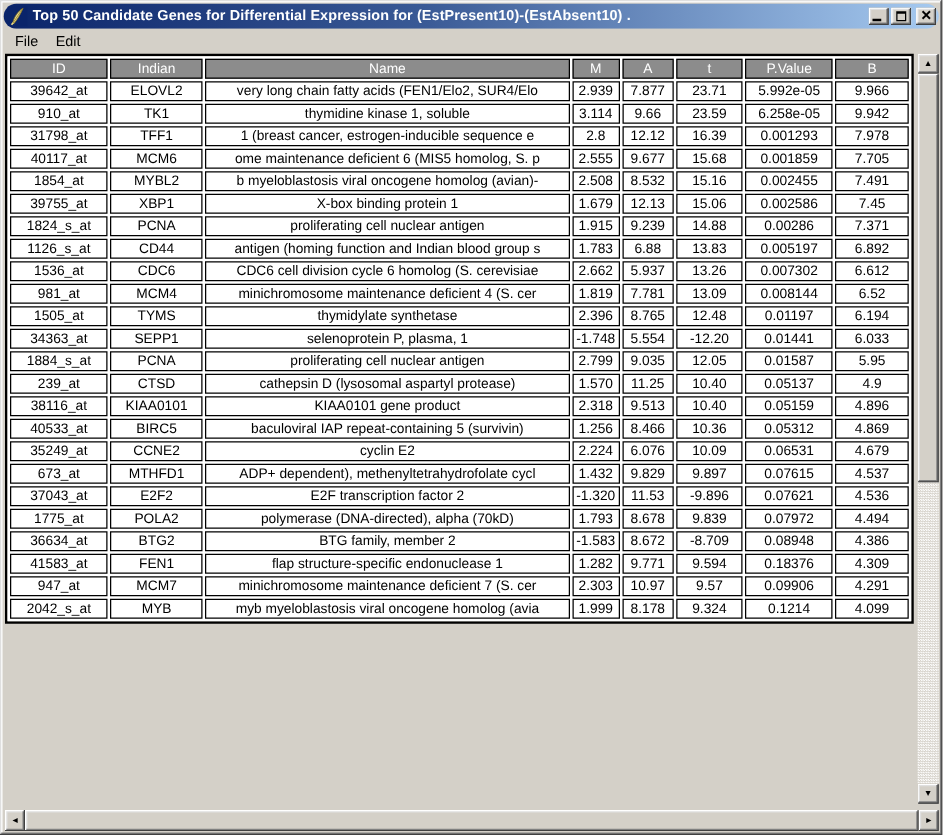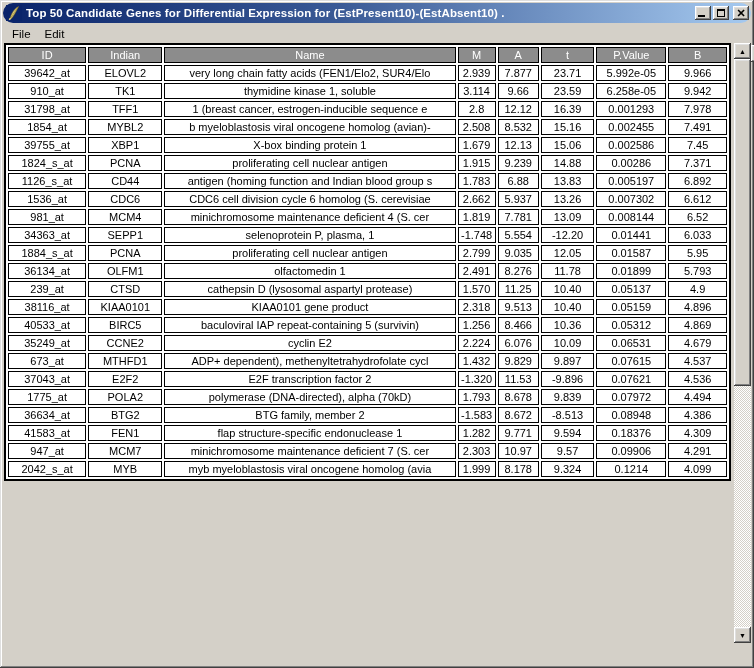--- a/index.html
+++ b/index.html
@@ -45,21 +45,21 @@
   .menubar {
     height: 19px; flex: 0 0 19px;
     display: flex; align-items: flex-end;
     background: #d4d0c8;
     padding-left: 2px;
     font-size: 11.5px; color: #000;
   }
   .menu-item { padding: 2px 7px; }
 
   
-  .content { flex: 1 1 auto; display: flex; flex-direction: row; padding: 1px 0 0 1px; }
+  .content { flex: 1 1 auto; display: flex; flex-direction: column; padding: 1px 0 0 1px; }
   .main-row { display: flex; flex: 1 1 auto; align-items: stretch; }
 
   .table-frame {
     border: 2px solid #000;
     background: #ffffff;
     flex: 0 0 auto;
     align-self: flex-start;
     width: 727px;
   }
   table.gene-table {
@@ -196,20 +196,30 @@
                 <td class="col-0">31798_at</td>
                 <td class="col-1">TFF1</td>
                 <td class="col-2">1 (breast cancer, estrogen-inducible sequence e</td>
                 <td class="col-3">2.8</td>
                 <td class="col-4">12.12</td>
                 <td class="col-5">16.39</td>
                 <td class="col-6">0.001293</td>
                 <td class="col-7">7.978</td>
               </tr>
               <tr>
+                <td class="col-0">40117_at</td>
+                <td class="col-1">MCM6</td>
+                <td class="col-2">ome maintenance deficient 6 (MIS5 homolog, S. p</td>
+                <td class="col-3">2.555</td>
+                <td class="col-4">9.677</td>
+                <td class="col-5">15.68</td>
+                <td class="col-6">0.001859</td>
+                <td class="col-7">7.705</td>
+              </tr>
+              <tr>
                 <td class="col-0">1854_at</td>
                 <td class="col-1">MYBL2</td>
                 <td class="col-2">b myeloblastosis viral oncogene homolog (avian)-</td>
                 <td class="col-3">2.508</td>
                 <td class="col-4">8.532</td>
                 <td class="col-5">15.16</td>
                 <td class="col-6">0.002455</td>
                 <td class="col-7">7.491</td>
               </tr>
               <tr>
@@ -256,50 +266,50 @@
                 <td class="col-0">981_at</td>
                 <td class="col-1">MCM4</td>
                 <td class="col-2">minichromosome maintenance deficient 4 (S. cer</td>
                 <td class="col-3">1.819</td>
                 <td class="col-4">7.781</td>
                 <td class="col-5">13.09</td>
                 <td class="col-6">0.008144</td>
                 <td class="col-7">6.52</td>
               </tr>
               <tr>
+                <td class="col-0">1505_at</td>
+                <td class="col-1">TYMS</td>
+                <td class="col-2">thymidylate synthetase</td>
+                <td class="col-3">2.396</td>
+                <td class="col-4">8.765</td>
+                <td class="col-5">12.48</td>
+                <td class="col-6">0.01197</td>
+                <td class="col-7">6.194</td>
+              </tr>
+              <tr>
                 <td class="col-0">34363_at</td>
                 <td class="col-1">SEPP1</td>
                 <td class="col-2">selenoprotein P, plasma, 1</td>
                 <td class="col-3">-1.748</td>
                 <td class="col-4">5.554</td>
                 <td class="col-5">-12.20</td>
                 <td class="col-6">0.01441</td>
                 <td class="col-7">6.033</td>
               </tr>
               <tr>
                 <td class="col-0">1884_s_at</td>
                 <td class="col-1">PCNA</td>
                 <td class="col-2">proliferating cell nuclear antigen</td>
                 <td class="col-3">2.799</td>
                 <td class="col-4">9.035</td>
                 <td class="col-5">12.05</td>
                 <td class="col-6">0.01587</td>
                 <td class="col-7">5.95</td>
               </tr>
               <tr>
-                <td class="col-0">36134_at</td>
-                <td class="col-1">OLFM1</td>
-                <td class="col-2">olfactomedin 1</td>
-                <td class="col-3">2.491</td>
-                <td class="col-4">8.276</td>
-                <td class="col-5">11.78</td>
-                <td class="col-6">0.01899</td>
-                <td class="col-7">5.793</td>
-              </tr>
-              <tr>
                 <td class="col-0">239_at</td>
                 <td class="col-1">CTSD</td>
                 <td class="col-2">cathepsin D (lysosomal aspartyl protease)</td>
                 <td class="col-3">1.570</td>
                 <td class="col-4">11.25</td>
                 <td class="col-5">10.40</td>
                 <td class="col-6">0.05137</td>
                 <td class="col-7">4.9</td>
               </tr>
               <tr>
@@ -361,21 +371,21 @@
                 <td class="col-5">9.839</td>
                 <td class="col-6">0.07972</td>
                 <td class="col-7">4.494</td>
               </tr>
               <tr>
                 <td class="col-0">36634_at</td>
                 <td class="col-1">BTG2</td>
                 <td class="col-2">BTG family, member 2</td>
                 <td class="col-3">-1.583</td>
                 <td class="col-4">8.672</td>
-                <td class="col-5">-8.513</td>
+                <td class="col-5">-8.709</td>
                 <td class="col-6">0.08948</td>
                 <td class="col-7">4.386</td>
               </tr>
               <tr>
                 <td class="col-0">41583_at</td>
                 <td class="col-1">FEN1</td>
                 <td class="col-2">flap structure-specific endonuclease 1</td>
                 <td class="col-3">1.282</td>
                 <td class="col-4">9.771</td>
                 <td class="col-5">9.594</td>

